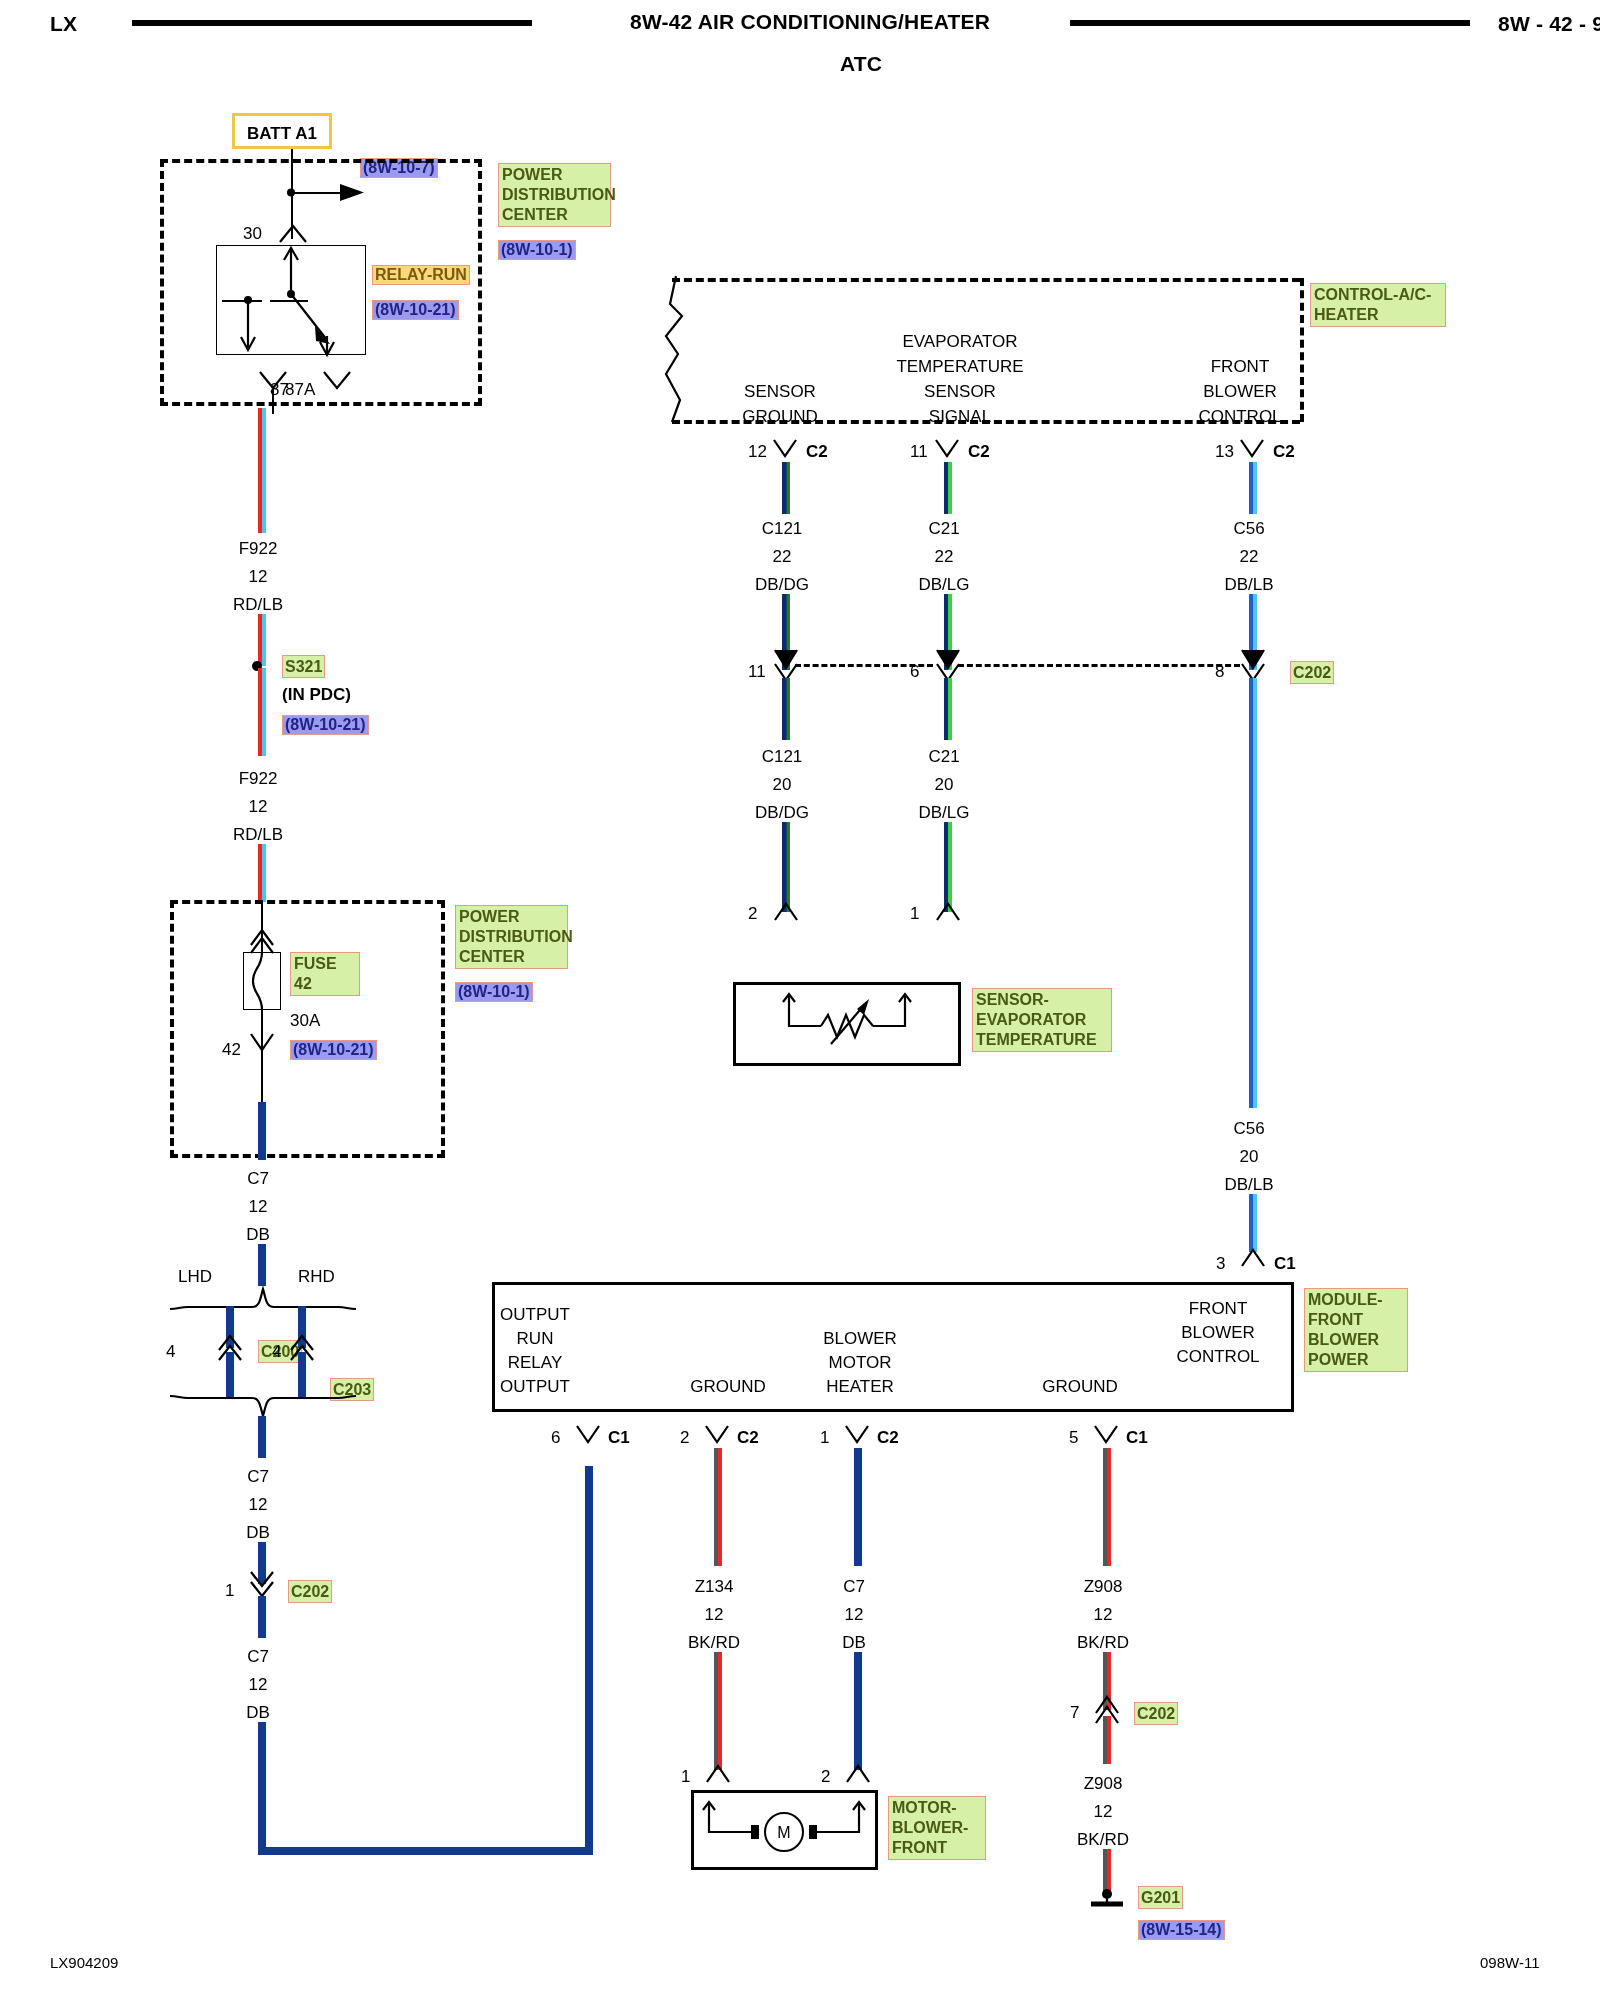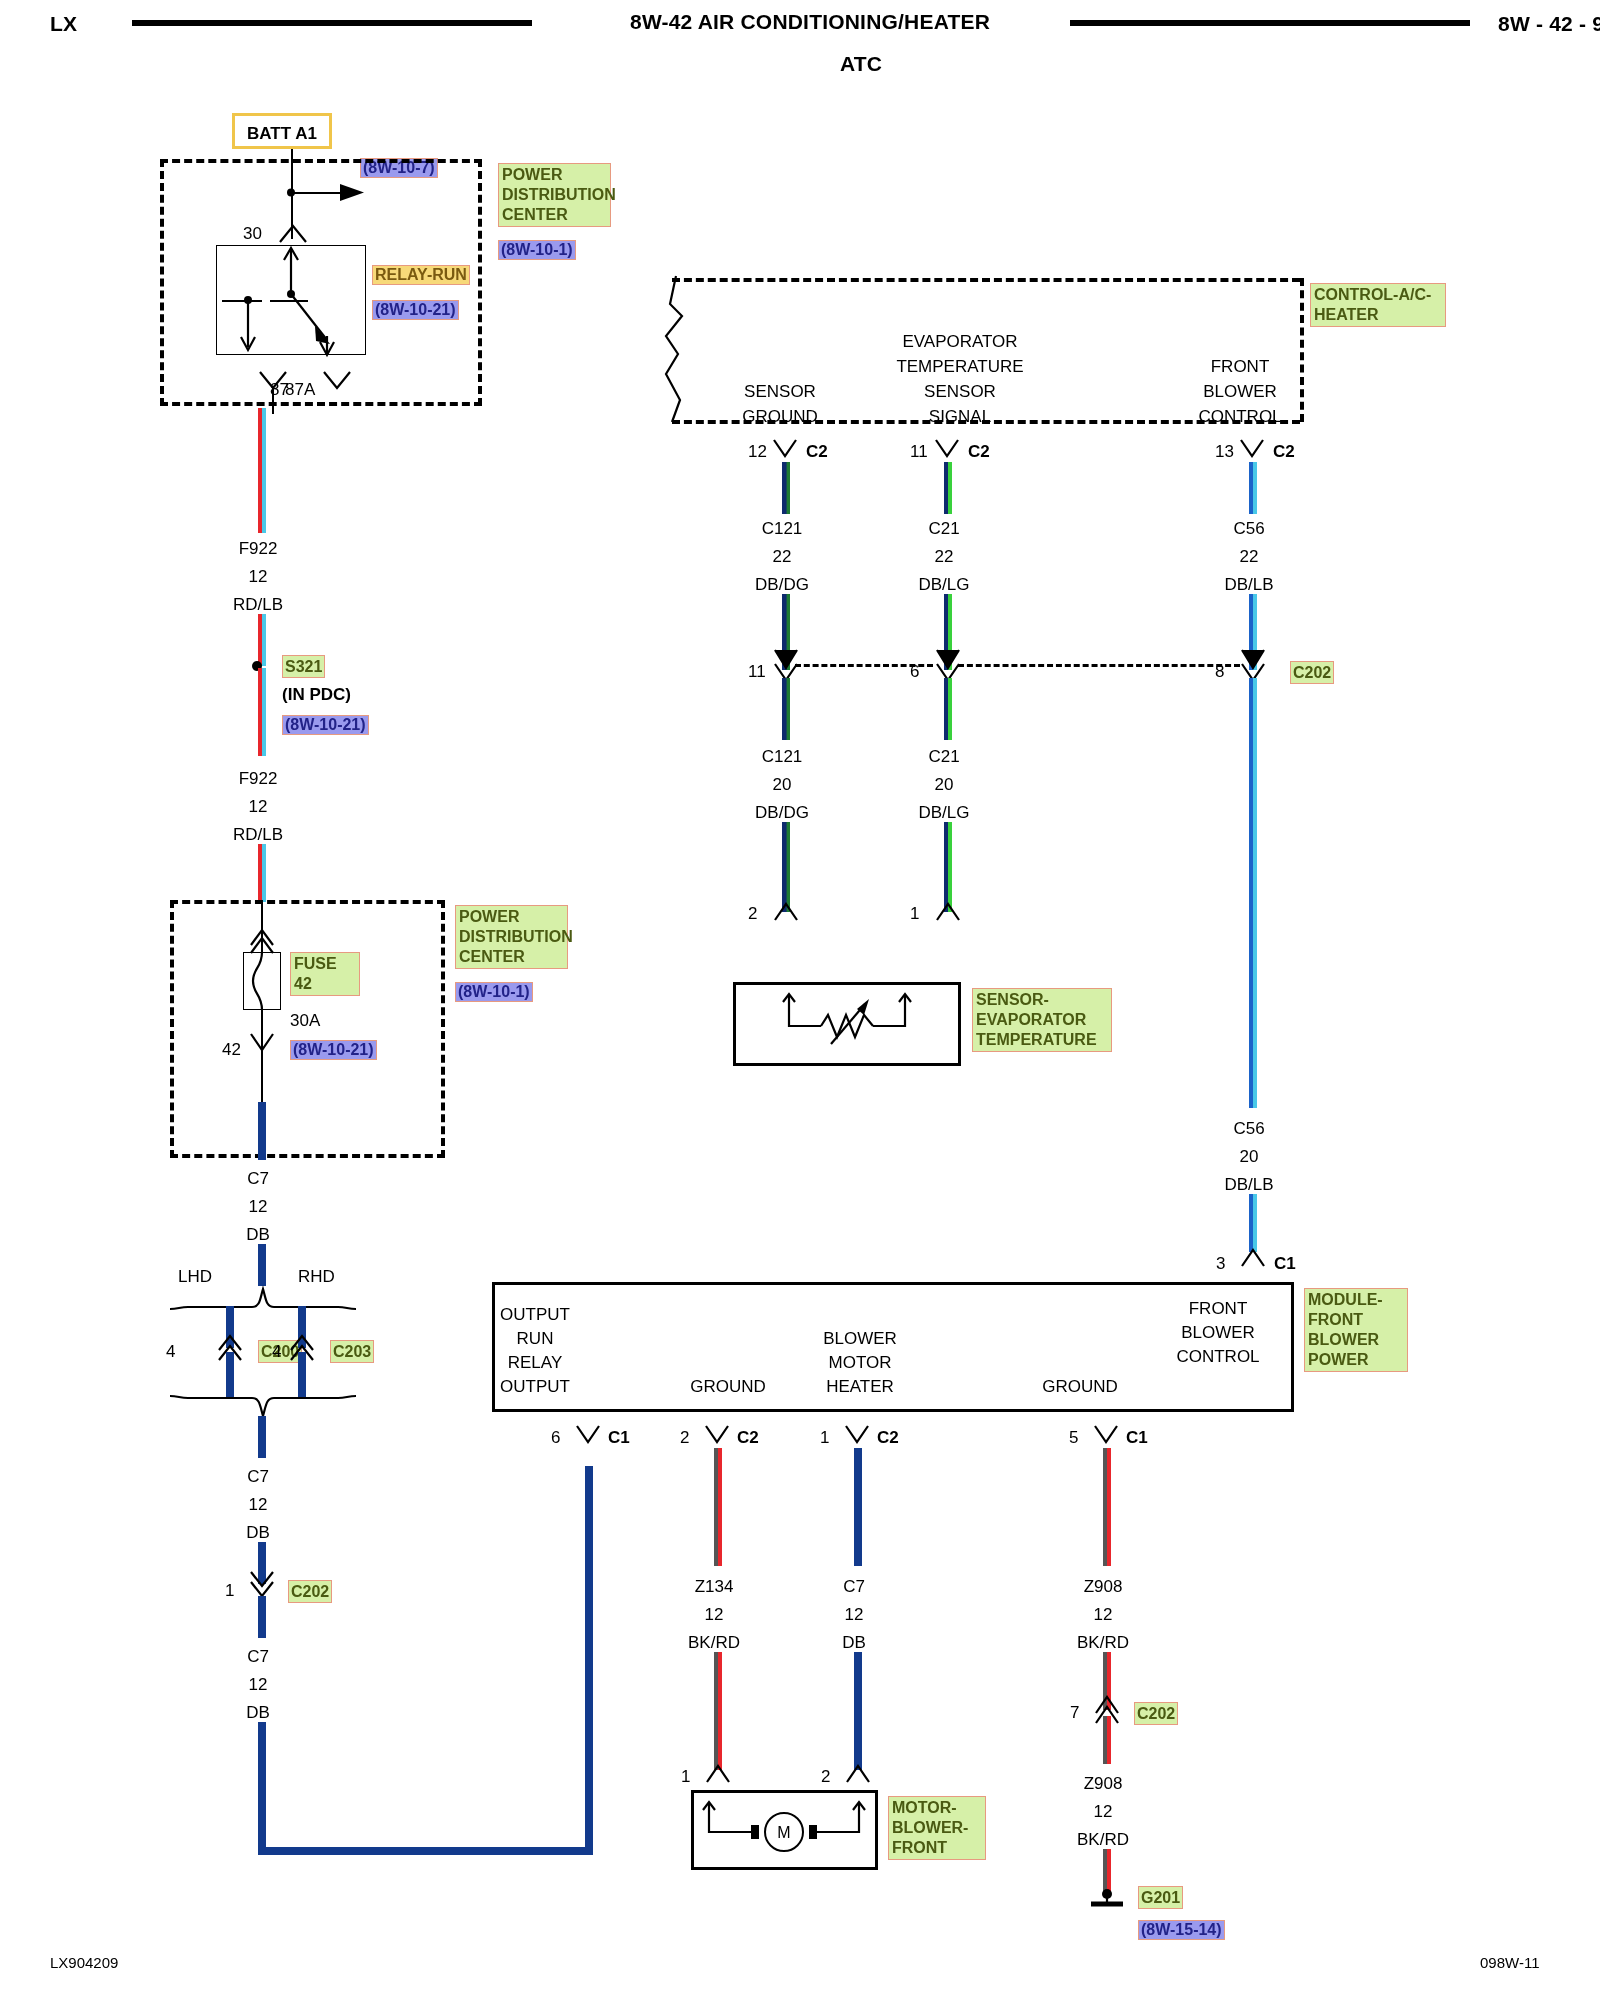--- a/index.html
+++ b/index.html
@@ -211,21 +211,21 @@
   <div class="abs t" style="left:166px;top:1343px;">4</div>
   <div class="abs hl-green" style="left:258px;top:1340px;">C200</div>
   <div class="wire wire-v w-db" style="left:226px;top:1352px;height:46px;"></div>
 
   <div class="wire wire-v w-db" style="left:298px;top:1306px;height:42px;"></div>
   <svg class="abs" style="left:287px;top:1330px;" width="32" height="32">
     <polyline class="stroke" points="4,20 15,6 26,20"></polyline>
     <polyline class="stroke" points="4,30 15,16 26,30"></polyline>
   </svg>
   <div class="abs t" style="left:272px;top:1343px;">4</div>
-  <div class="abs hl-green" style="left:330px;top:1340px;">C203</div>
+  <div class="abs hl-green" style="left:330px;top:1378px;">C203</div>
   <div class="wire wire-v w-db" style="left:298px;top:1352px;height:46px;"></div>
 
   <svg class="abs" style="left:168px;top:1394px;" width="190" height="28">
     <path class="stroke" d="M2 2 C 10 2, 12 4, 20 4 L 84 4 C 92 4, 92 12, 95 22 C 98 12, 98 4, 106 4 L 170 4 C 178 4, 180 2, 188 2"></path>
   </svg>
 
   <div class="wire wire-v w-db" style="left:258px;top:1416px;height:42px;"></div>
   <div class="abs t center" style="left:208px;top:1468px;width:100px;">C7</div>
   <div class="abs t center" style="left:208px;top:1496px;width:100px;">12</div>
   <div class="abs t center" style="left:208px;top:1524px;width:100px;">DB</div>

